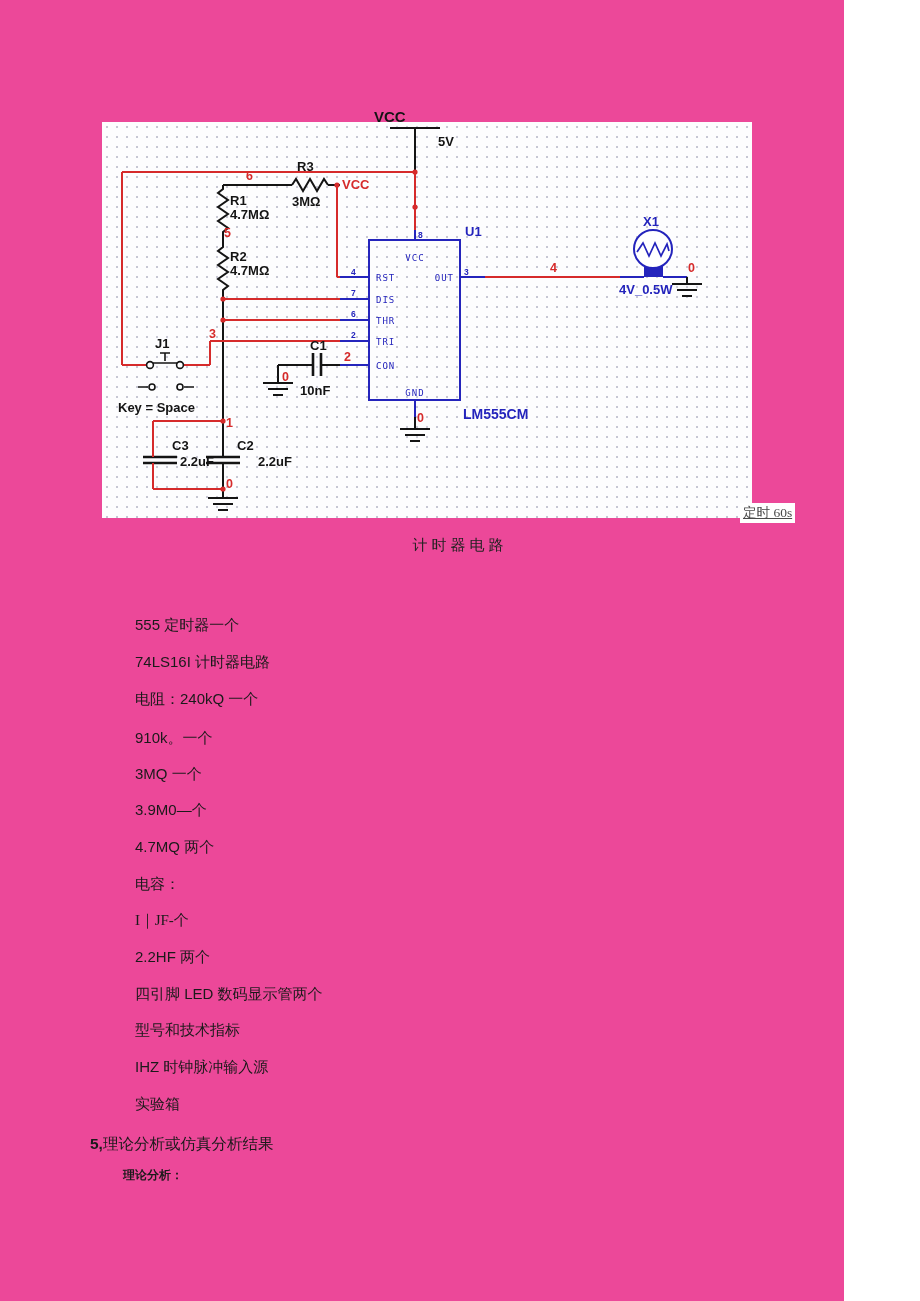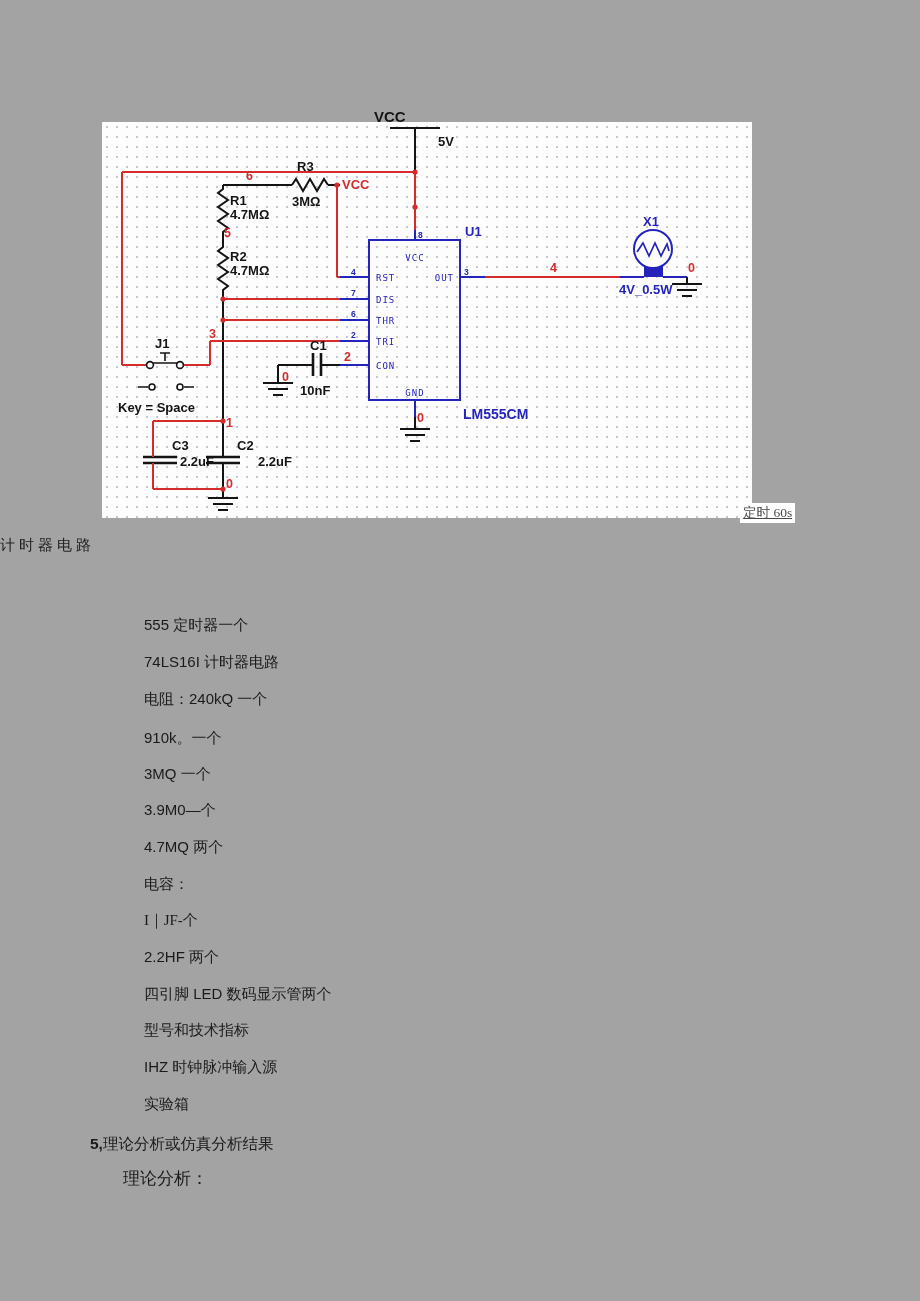--- a/index.html
+++ b/index.html
@@ -1,33 +1,33 @@
 <!DOCTYPE html>
 <html><head>
 <meta charset="utf-8">
 <style>
   html,body{margin:0;padding:0;background:#fff;}
-  .page{position:relative;width:920px;height:1301px;background:#a3a3a3;overflow:hidden;
+  .page{position:relative;width:844px;height:1301px;background:#ec4899;overflow:hidden;
         font-family:"Liberation Serif",serif;color:#1a1a1a;}
   .circuit{position:absolute;left:102px;top:105px;width:650px;height:415px;}
   .grid{position:absolute;left:0;top:17px;width:650px;height:396px;background-color:#fdfdfe;
         background-image:radial-gradient(circle,#c7c7d4 1.1px,rgba(0,0,0,0) 1.1px);
         background-size:10px 10px;}
   .schem{position:absolute;left:0;top:0;}
   .timer-note{position:absolute;left:638px;top:398px;font:13.5px "Liberation Serif",serif;
         color:#4a4a4a;background:#fff;padding:1px 3px;white-space:nowrap;text-decoration:underline;}
-  .caption{position:absolute;left:0;top:536px;width:920px;
+  .caption{position:absolute;left:0;top:536px;width:920px;text-align:center;
         font-size:15px;letter-spacing:4px;color:#222;}
   .s4-head{position:absolute;left:90px;top:579px;font-size:15.5px;}
   .s4-num{font-family:"Liberation Sans",sans-serif;font-weight:bold;margin-right:14px;}
   .item{position:absolute;left:135px;font-size:15px;
-        font-family:"Liberation Sans","Liberation Serif",sans-serif;white-space:nowrap;margin-left:9px;}
+        font-family:"Liberation Sans","Liberation Serif",sans-serif;white-space:nowrap;}
   .s5-head{position:absolute;left:90px;top:1134px;font-size:15.5px;}
   .s5-num{font-family:"Liberation Sans",sans-serif;font-weight:bold;}
-  .s5-sub{position:absolute;left:123px;top:1167px;font-size:17px;}
+  .s5-sub{position:absolute;left:123px;top:1167px;font-size:12px;font-weight:bold;}
   
   text{user-select:none;}
   .tb   {font:bold 13px "Liberation Sans",sans-serif;fill:#141414;}
   .tb15 {font:bold 15px "Liberation Sans",sans-serif;fill:#141414;}
   .tred {font:bold 12.5px "Liberation Sans",sans-serif;fill:#d62b2b;}
   .tredb{font:bold 13px "Liberation Sans",sans-serif;fill:#d62b2b;}
   .tblue{font:bold 13px "Liberation Sans",sans-serif;fill:#2424bc;}
   .tblue14{font:bold 14px "Liberation Sans",sans-serif;fill:#2424bc;}
   .tpin {font:bold 8.5px "Liberation Sans",sans-serif;fill:#2424bc;}
   .tic  {font:9px "DejaVu Sans Mono",monospace;fill:#2424bc;letter-spacing:1px;}

